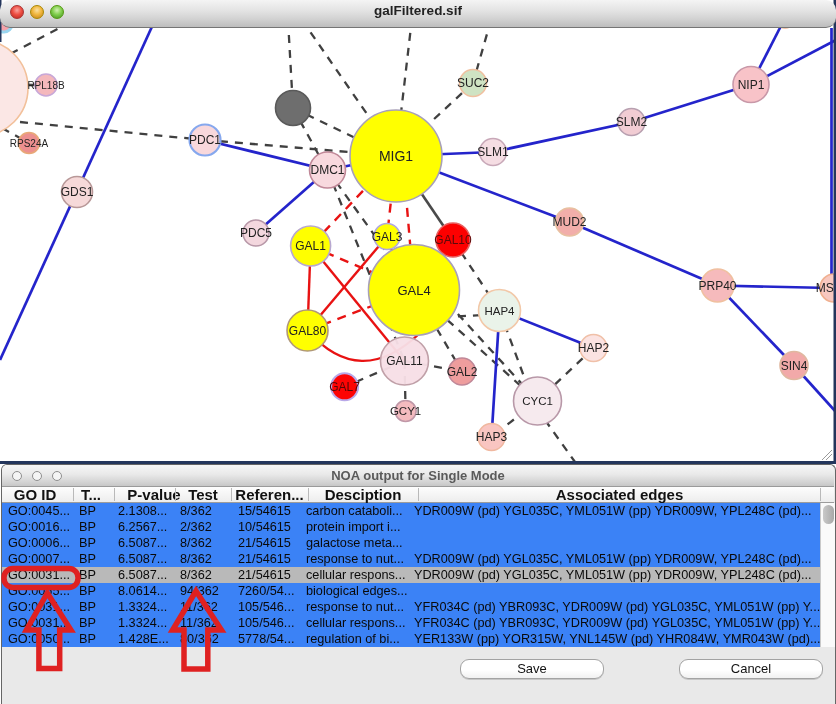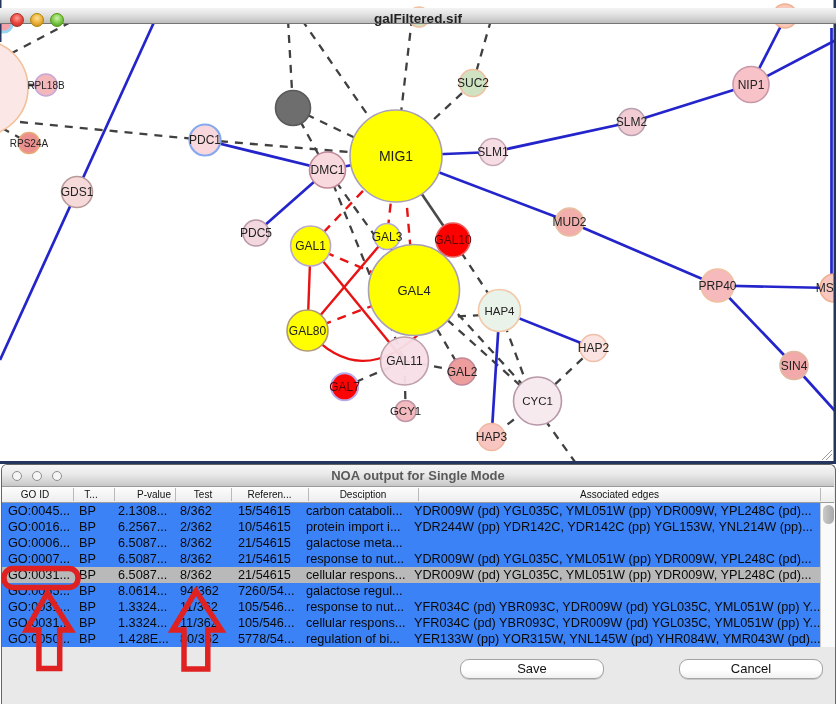--- a/index.html
+++ b/index.html
@@ -1,39 +1,39 @@
 <!DOCTYPE html>
 <html><head>
 <meta charset="utf-8">
 <style>
   html,body{margin:0;padding:0;}
   body{font-family:"Liberation Sans", sans-serif;}
   #scene{position:relative;width:836px;height:704px;overflow:hidden;background:#fff;}
   .abs{position:absolute;}
   
-  #titlebar{left:0;top:8px;width:836px;height:16px;
+  #titlebar{left:0;top:0;width:836px;height:28px;
     background:linear-gradient(#f4f4f4 0%,#e3e3e3 40%,#d2d2d2 70%,#bdbdbd 100%);
-    border-bottom:1px solid #757575;box-sizing:border-box;}
+    border-bottom:1px solid #757575;box-sizing:border-box;border-radius:10px;}
   #titlebar .tl{position:absolute;top:5px;width:12px;height:12px;border-radius:50%;}
   #maintitle{position:absolute;left:0;top:0;width:836px;text-align:center;
     font-size:13.5px;font-weight:bold;color:#222;line-height:21px;}
   
   #dlg{left:1px;top:464px;width:835px;height:240px;background:#e9e9e9;
     border:1px solid #666;border-bottom:none;border-radius:6px 6px 0 0;box-sizing:border-box;}
   #dlgtitle{position:absolute;left:0;top:0;width:832px;height:22px;border-radius:5px 5px 0 0;
     background:linear-gradient(#f7f7f7 0%,#e9e9e9 45%,#d4d4d4 80%,#c7c7c7 100%);
     border-bottom:1px solid #9a9a9a;box-sizing:border-box;}
   #dlgtitle .c{position:absolute;top:6px;width:10px;height:10px;border-radius:50%;
     border:1px solid #8e8e8e;background:#f5f5f5;box-sizing:border-box;}
   #dlgtitletext{position:absolute;left:0;top:0;width:832px;text-align:center;
     font-size:13px;font-weight:bold;color:#5a5a5a;line-height:22px;}
   
   #thead{position:absolute;left:0;top:22px;width:832px;height:16px;
     background:linear-gradient(#fdfdfd,#ededed);border-bottom:1px solid #9c9c9c;box-sizing:border-box;
-    font-size:10px;color:#111;}
+    font-size:15px;color:#111;font-weight:bold;}
   #thead .h{position:absolute;top:0;line-height:15px;text-align:center;}
   .vsep{position:absolute;top:1px;width:1px;height:13px;background:#b9b9b9;}
   #tbody{position:absolute;left:0;top:38px;width:832px;height:144px;background:#3b82f6;
     font-size:12.7px;color:#0a0a0a;}
   .row{position:absolute;left:0;width:818px;height:16px;line-height:16px;white-space:nowrap;overflow:hidden;}
   .row span{position:absolute;top:0;}
   .c0{left:6px;} .c1{left:77px;} .c2{left:116px;} .c3{left:178px;} .c4{left:236px;} .c5{left:304px;} .c6{left:412px;}
   .sel{background:#b9b9b9;}
   #sbar{position:absolute;left:818px;top:0px;width:15px;height:144px;background:#fafafa;border-left:1px solid #c9c9c9;box-sizing:border-box;}
   #sthumb{position:absolute;left:2px;top:2px;width:11px;height:19px;border-radius:6px;
@@ -242,21 +242,20 @@
           <span class="c5">carbon cataboli...</span>
           <span class="c6">YDR009W (pd) YGL035C, YML051W (pp) YDR009W, YPL248C (pd)...</span>
         </div>
       <div class="row" style="top:16px;">
           <span class="c0">GO:0016...</span>
           <span class="c1">BP</span>
           <span class="c2">6.2567...</span>
           <span class="c3">2/362</span>
           <span class="c4">10/54615</span>
           <span class="c5">protein import i...</span>
-          <span class="c6">YDR244W (pp) YDR142C, YDR142C (pp) YGL153W, YNL214W (pp)...</span>
         </div>
       <div class="row" style="top:32px;">
           <span class="c0">GO:0006...</span>
           <span class="c1">BP</span>
           <span class="c2">6.5087...</span>
           <span class="c3">8/362</span>
           <span class="c4">21/54615</span>
           <span class="c5">galactose meta...</span>
         </div>
       <div class="row" style="top:48px;text-decoration:underline;">
@@ -276,21 +275,21 @@
           <span class="c4">21/54615</span>
           <span class="c5">cellular respons...</span>
           <span class="c6">YDR009W (pd) YGL035C, YML051W (pp) YDR009W, YPL248C (pd)...</span>
         </div>
       <div class="row" style="top:80px;">
           <span class="c0">GO:0065...</span>
           <span class="c1">BP</span>
           <span class="c2">8.0614...</span>
           <span class="c3">94/362</span>
           <span class="c4">7260/54...</span>
-          <span class="c5">galactose regul...</span>
+          <span class="c5">biological edges...</span>
         </div>
       <div class="row" style="top:96px;">
           <span class="c0">GO:0031...</span>
           <span class="c1">BP</span>
           <span class="c2">1.3324...</span>
           <span class="c3">11/362</span>
           <span class="c4">105/546...</span>
           <span class="c5">response to nut...</span>
           <span class="c6">YFR034C (pd) YBR093C, YDR009W (pd) YGL035C, YML051W (pp) Y...</span>
         </div>

